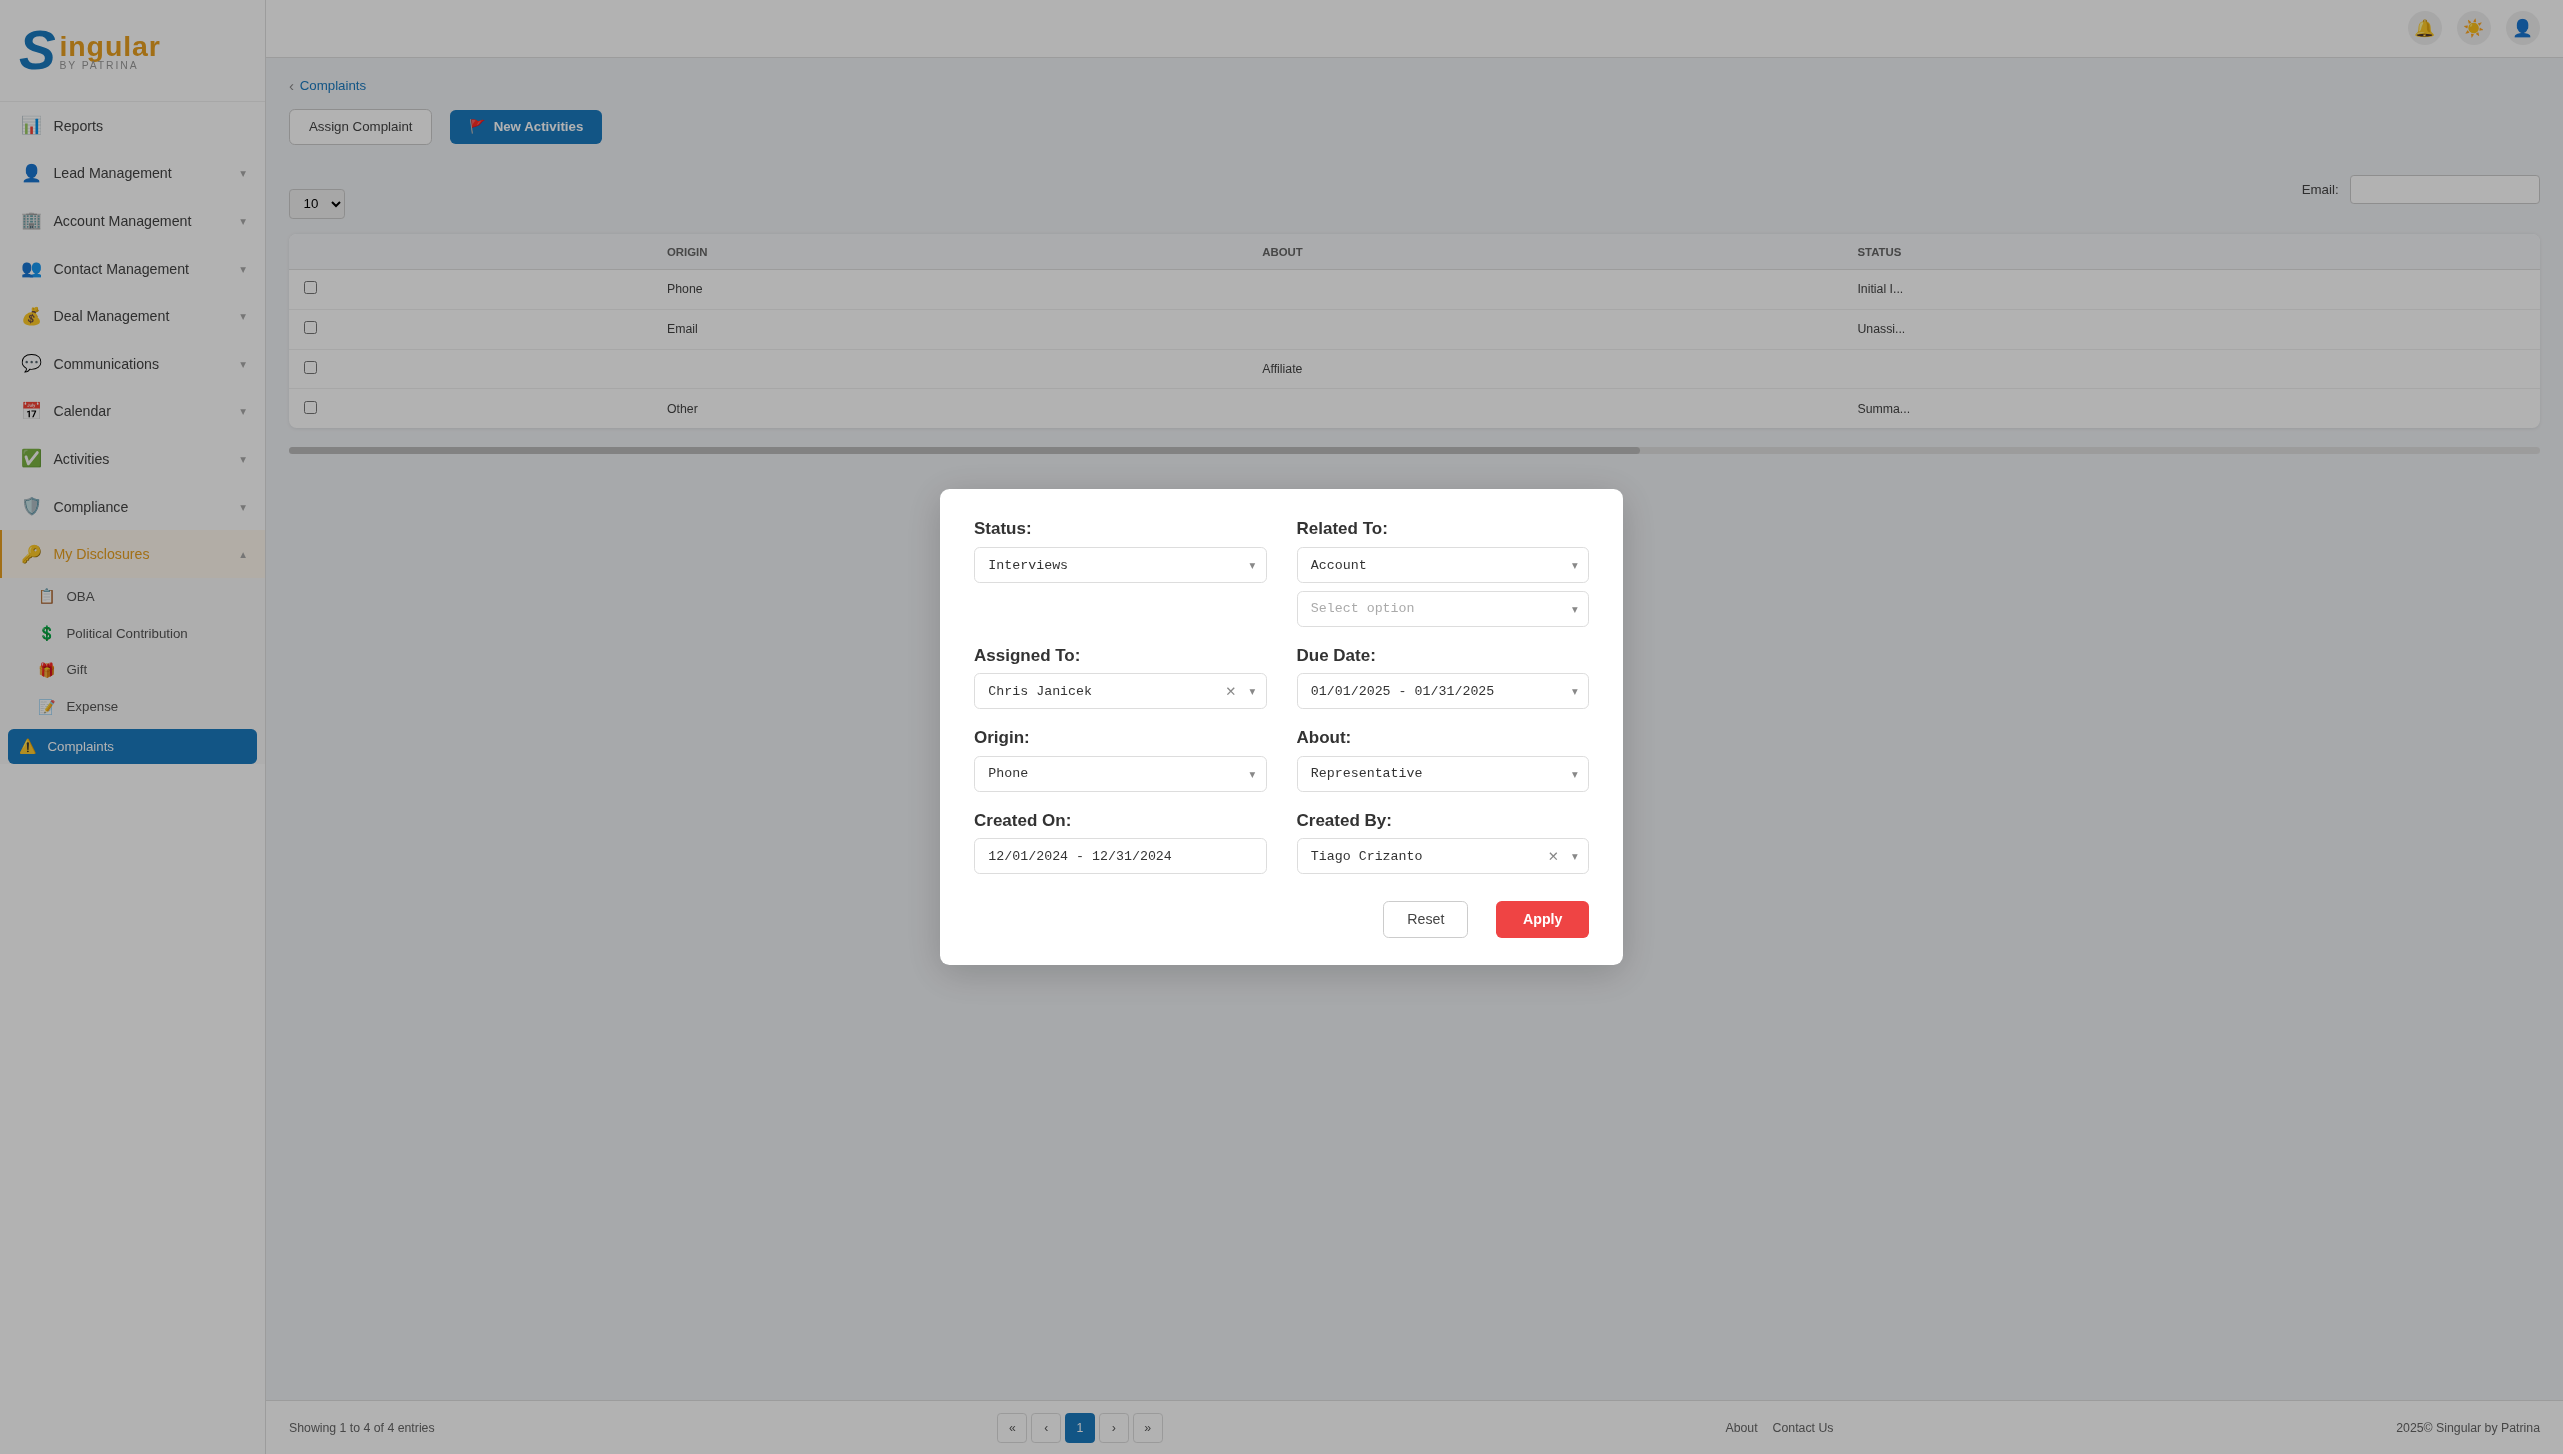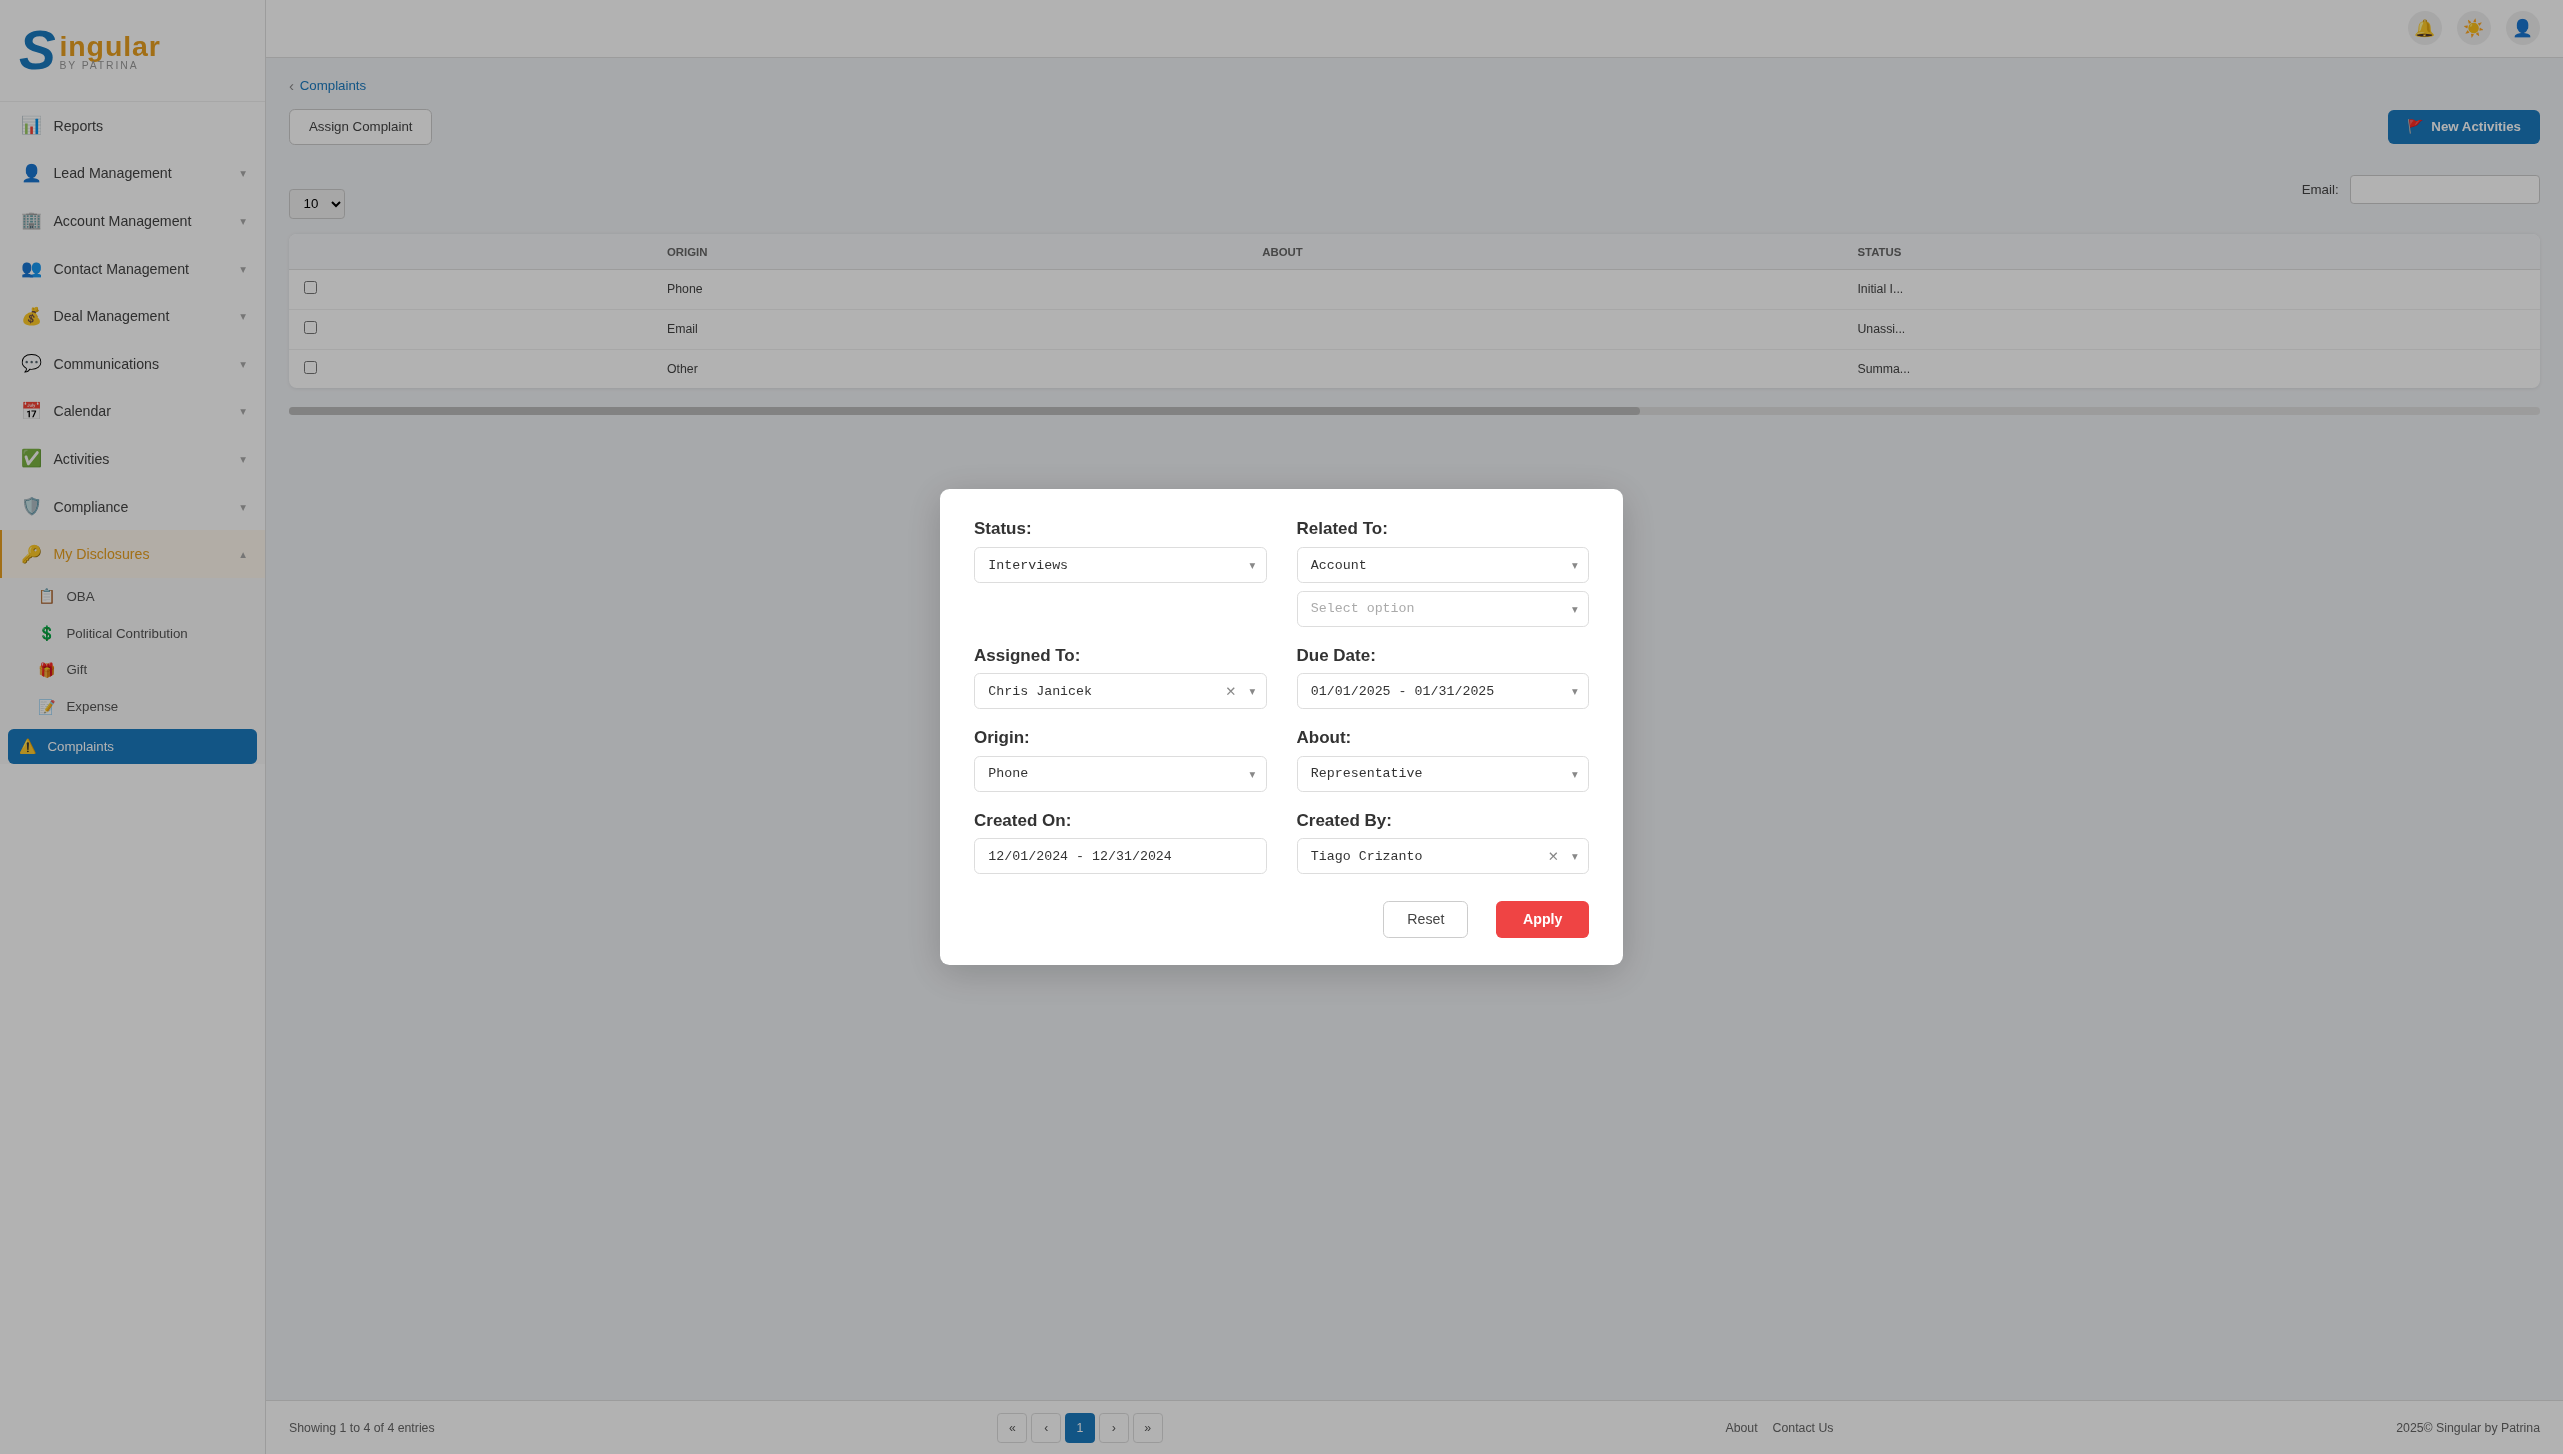--- a/index.html
+++ b/index.html
@@ -109,21 +109,21 @@
     .content-area {
       flex: 1;
       overflow: auto;
       padding: 19px 23px;
       position: relative;
     }
     .breadcrumb { font-size: 13.3px; color: #1a7abf; margin-bottom: 15px; display: flex; align-items: center; gap: 5.7px; }
     .content-header {
       display: flex;
       align-items: center;
-      justify-content: space-between;
+      justify-content: flex-start;
       gap: 18px;
       margin-bottom: 15px;
     }
     .btn-assign {
       padding: 9.5px 19px;
       border: 0.9px solid #ccc;
       background: #fff;
       border-radius: 5.7px;
       font-size: 13.3px;
       cursor: pointer;
@@ -438,20 +438,26 @@
           <td>Initial I...</td>
         </tr>
         <tr>
           <td><input type="checkbox" style=""></td>
           <td>Email</td>
           <td></td>
           <td>Unassi...</td>
         </tr>
         <tr>
           <td><input type="checkbox" style=""></td>
+          <td></td>
+          <td>Affiliate</td>
+          <td></td>
+        </tr>
+        <tr>
+          <td><input type="checkbox" style=""></td>
           <td>Other</td>
           <td></td>
           <td>Summa...</td>
         </tr>
       </tbody>
     </table>
 
     <div style="height: 15px;"></div>
     <div style="display:flex; overflow-x:auto; padding: 3.8px 0;">
       <div style="min-width:570px; height:7.6px; background:#e0e0e0; border-radius:3.8px; flex:1;">

